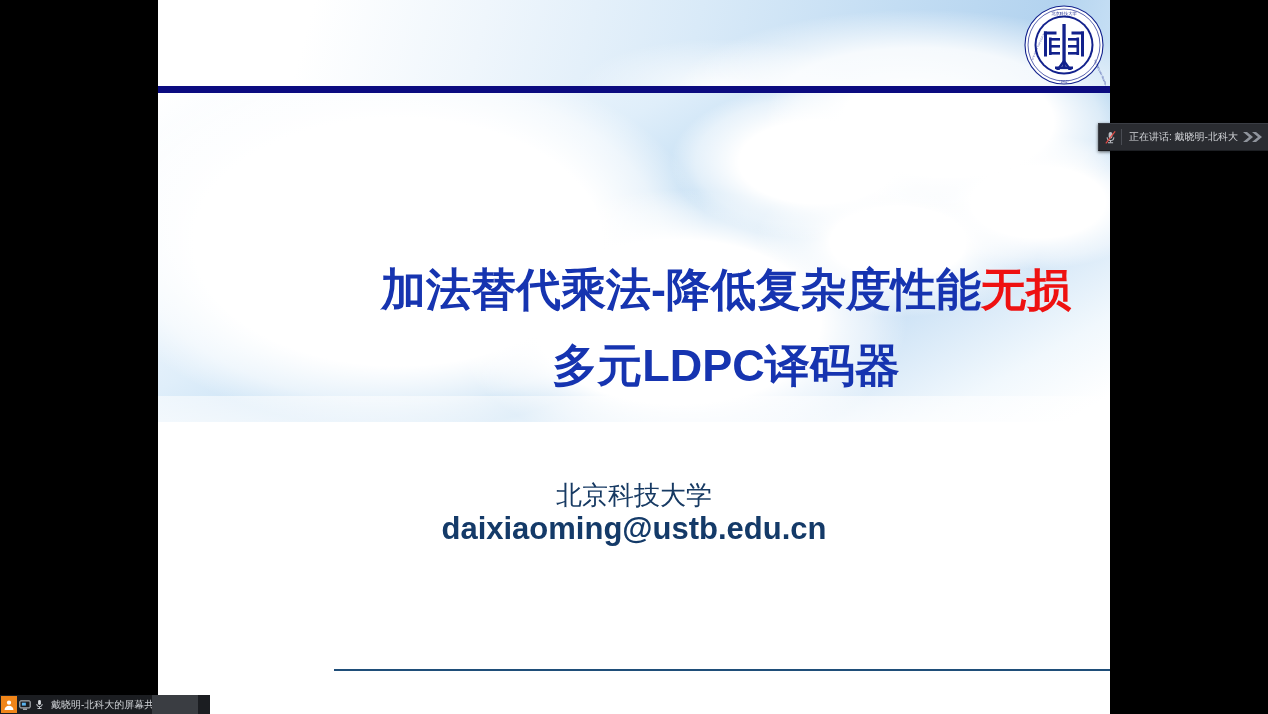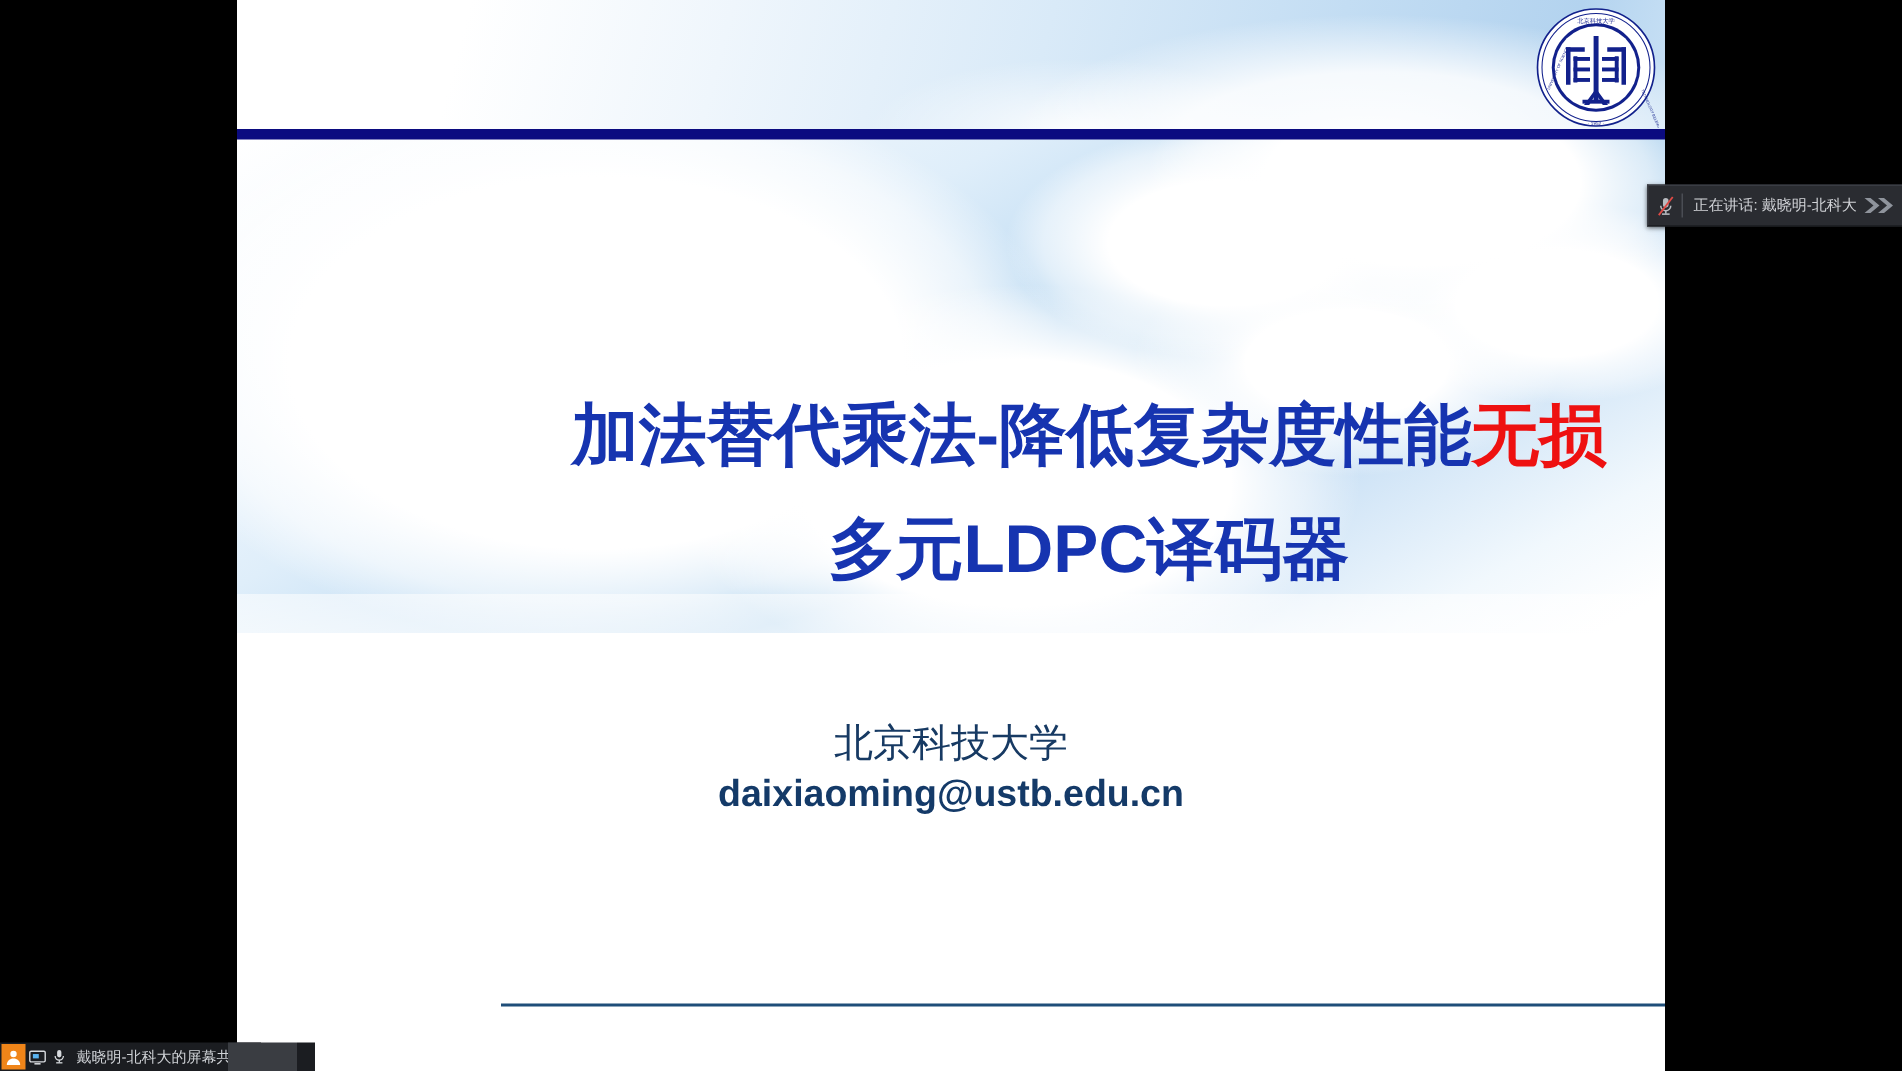--- a/index.html
+++ b/index.html
@@ -131,21 +131,21 @@
   }
   .author-cn {
     font-family: "Liberation Serif", serif;
     font-size: 26px;
     line-height: 29px;
     color: #173a63;
   }
   .author-email {
     font-family: "Liberation Sans", sans-serif;
     font-weight: bold;
-    font-size: 25px;
+    font-size: 31px;
     line-height: 34px;
     color: #143a68;
     margin-top: 2px;
   }
 
   
   #slide-footer-rule {
     position: absolute;
     left: 176px;
     top: 669px;

